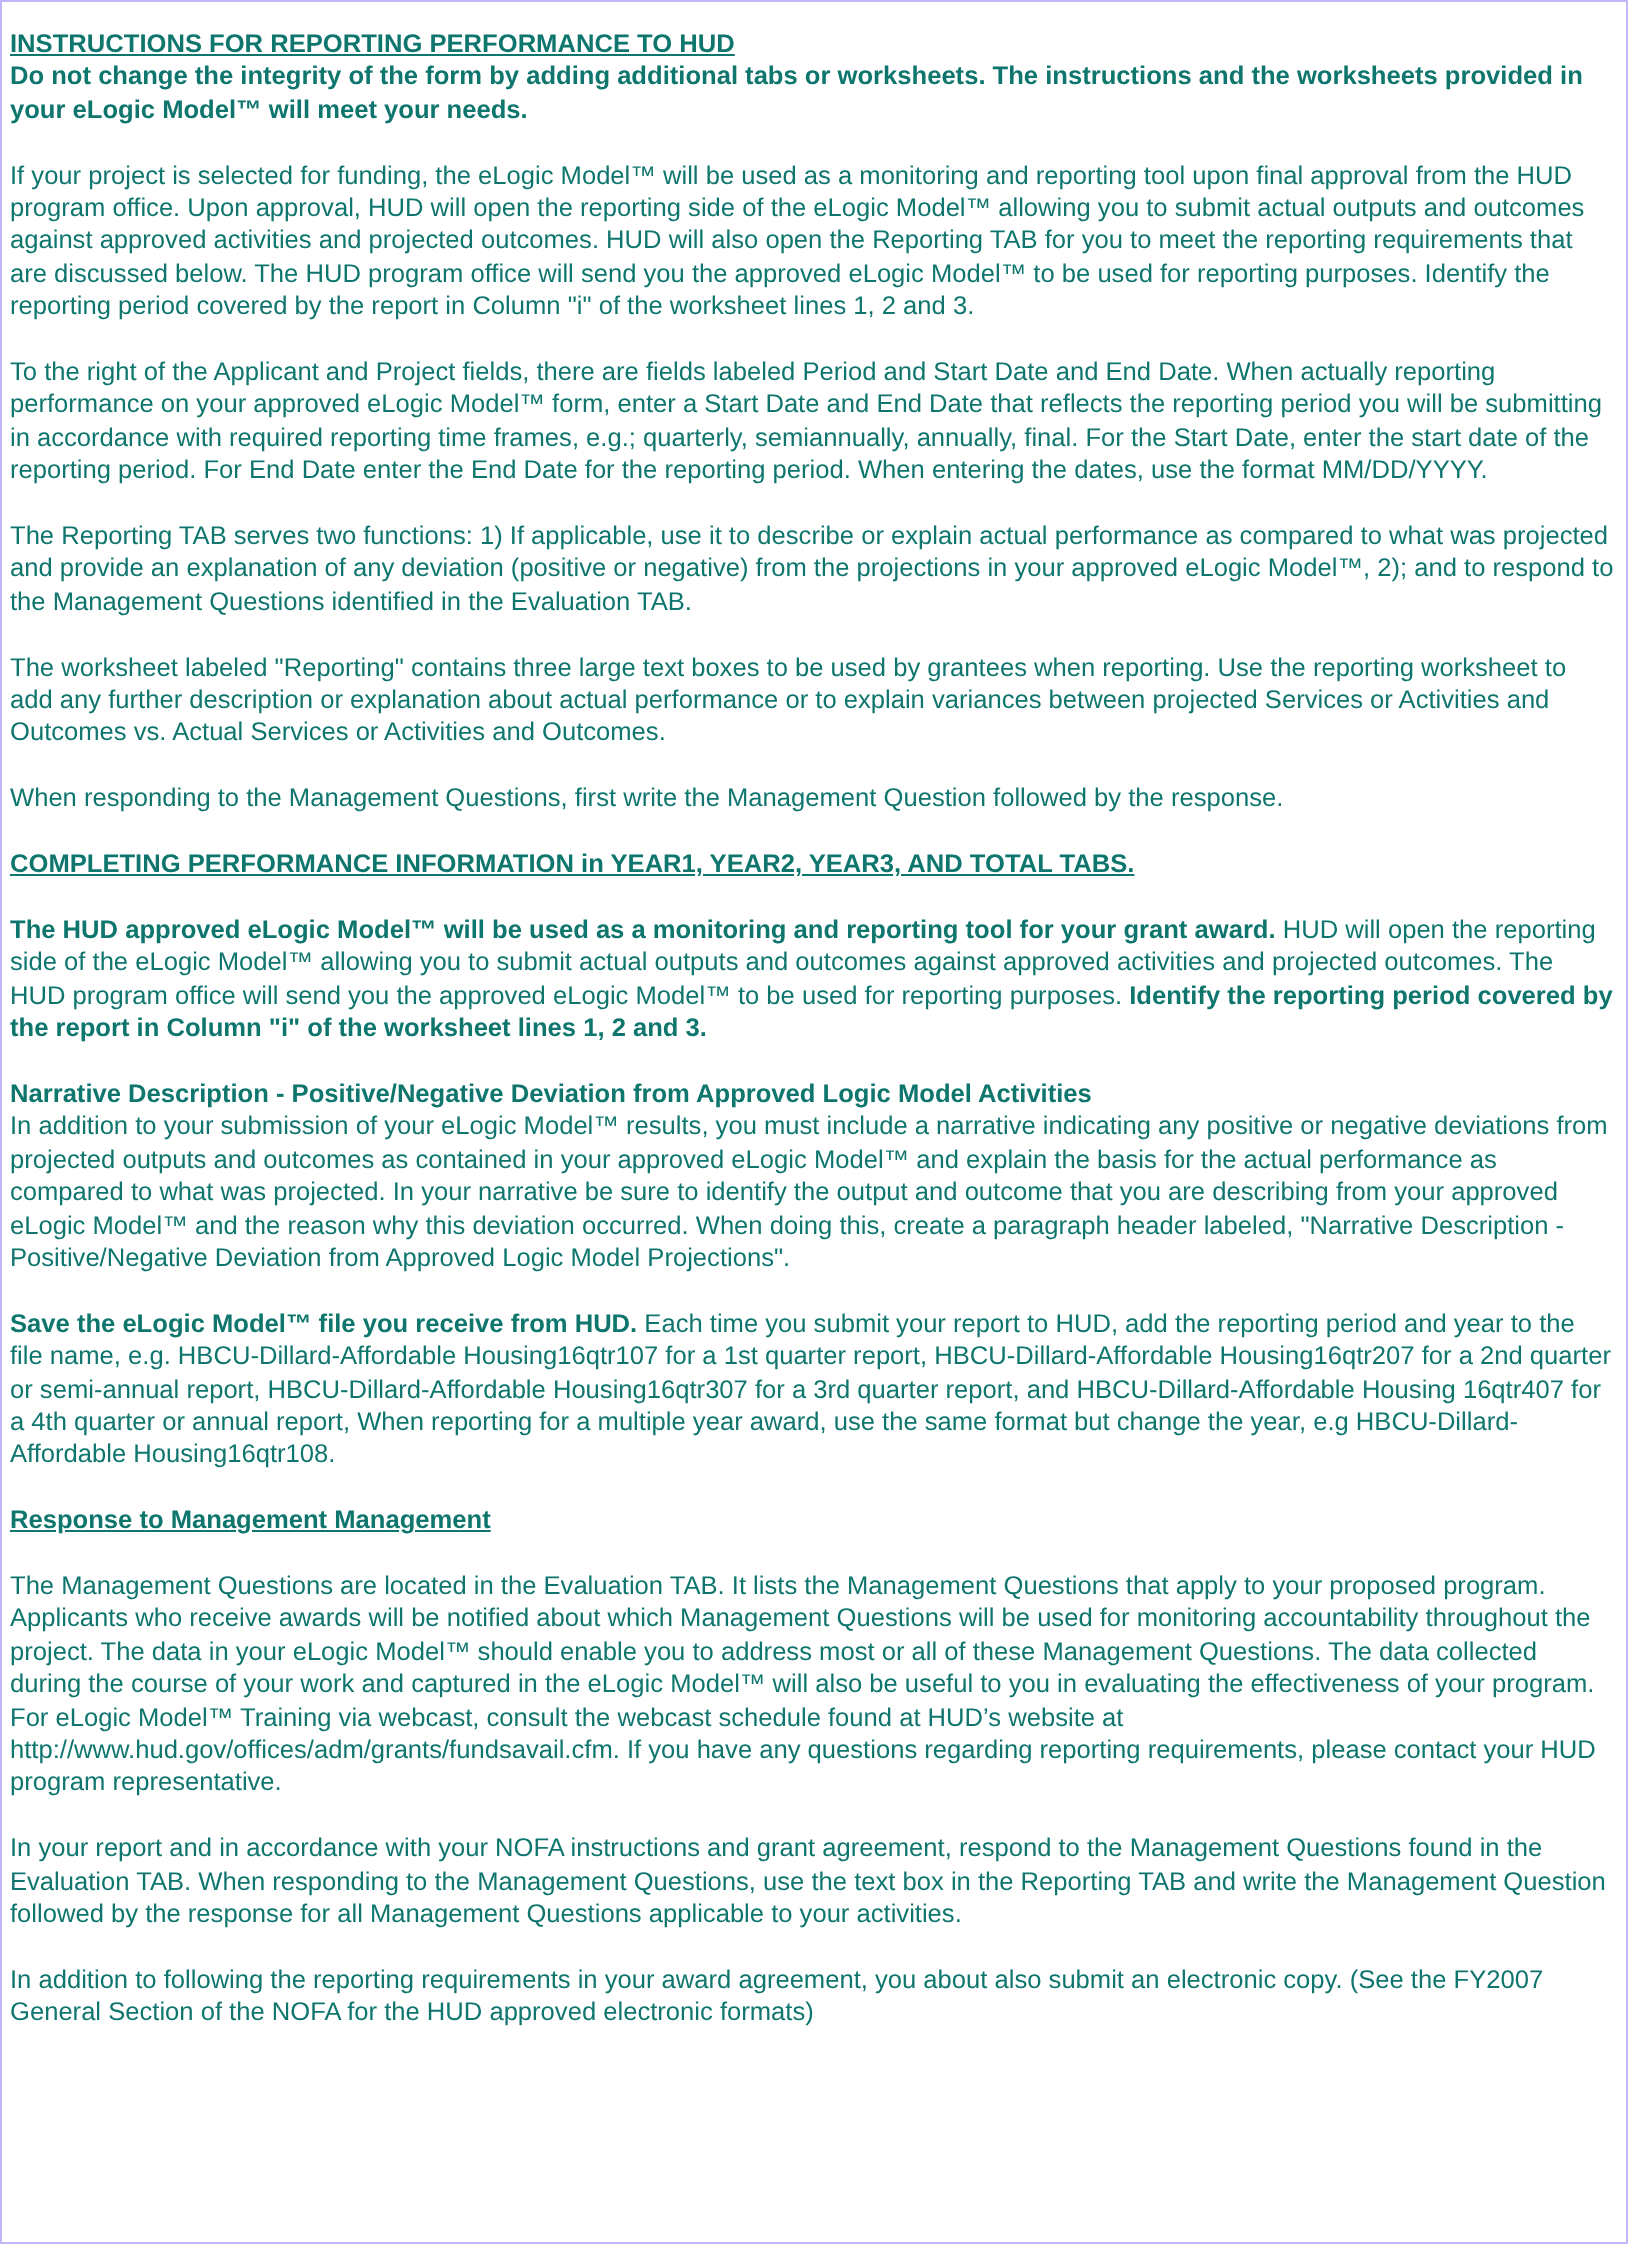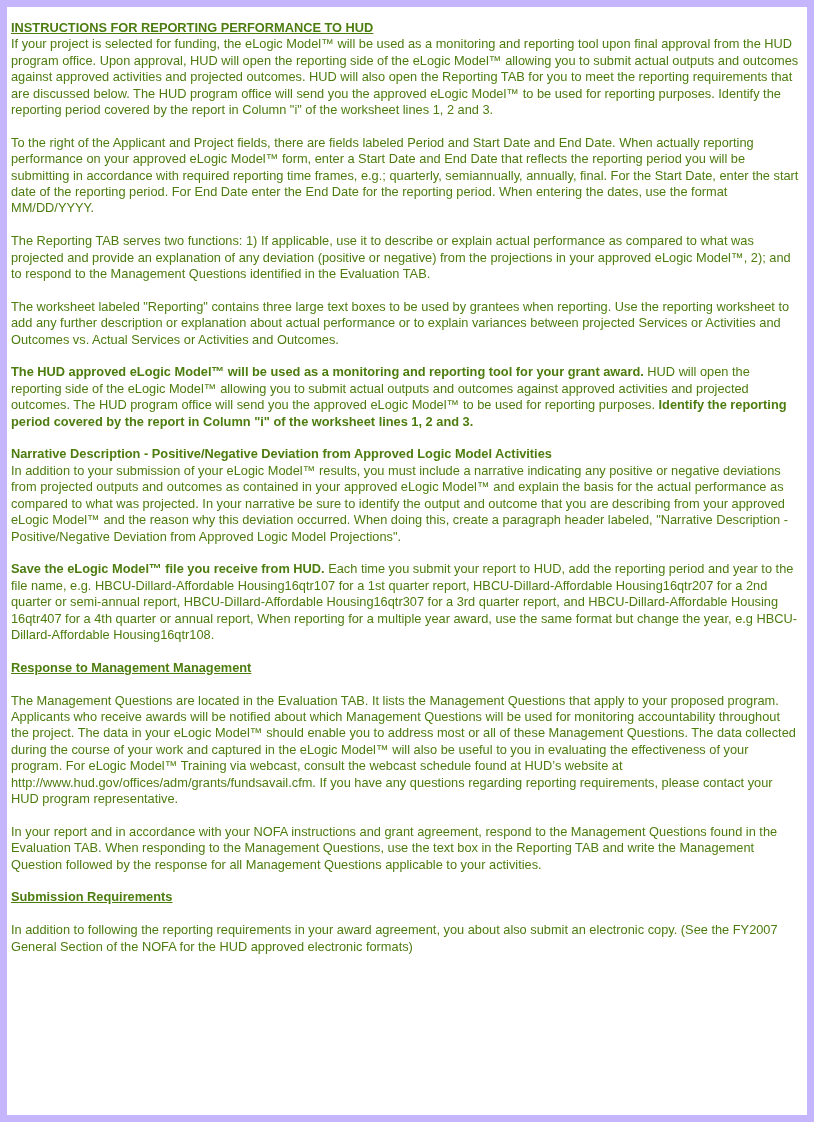--- a/index.html
+++ b/index.html
@@ -4,23 +4,23 @@
 <style>
   html, body {
     margin: 0;
     padding: 0;
     background: #ffffff;
   }
   .page {
     box-sizing: border-box;
     width: 814px;
     height: 1122px;
-    border: 7px solid #c4b5fd;
+    border: 1px solid #c4b5fd;
     background: #ffffff;
-    color: #4d7c0f;
+    color: #0f766e;
     padding: 13px 6px 0 4px;
     font-family: "Liberation Sans", sans-serif;
     font-size: 12.8px;
     line-height: 16.4px;
     overflow: hidden;
   }
   .page p {
     margin: 0 0 16.4px 0;
   }
   .page p.tight {
@@ -29,42 +29,44 @@
   .b { font-weight: bold; }
   .u { text-decoration: underline; }
 </style>
 </head>
 <body>
 
 <div class="page">
 
   <p class="b tight"><span class="u">INSTRUCTIONS FOR REPORTING PERFORMANCE TO HUD</span></p>
 
+  <p class="b">Do not change the integrity of the form by adding additional tabs or worksheets. The instructions and the worksheets provided in your eLogic Model™ will meet your needs.</p>
 
   <p>If your project is selected for funding, the eLogic Model™ will be used as a monitoring and reporting tool upon final approval from the HUD program office. Upon approval, HUD will open the reporting side of the eLogic Model™ allowing you to submit actual outputs and outcomes against approved activities and projected outcomes. HUD will also open the Reporting TAB for you to meet the reporting requirements that are discussed below.  The HUD program office will send you the approved eLogic Model™ to be used for reporting purposes. Identify the reporting period covered by the report in Column "i" of the worksheet lines 1, 2 and 3.</p>
 
   <p>To the right of the Applicant and Project fields, there are fields labeled Period and Start Date and End Date.  When actually reporting performance on your approved eLogic Model™ form, enter a Start Date and End Date that reflects the reporting period you will be submitting in accordance with required reporting time frames, e.g.; quarterly, semiannually, annually, final. For the Start Date, enter the start date of the reporting period.  For End Date enter the End Date for the reporting period.  When entering the dates, use the format MM/DD/YYYY.</p>
 
   <p>The Reporting TAB serves two functions: 1) If applicable, use it to describe or explain actual performance as compared to what was projected and provide an explanation of any deviation (positive or negative) from the projections in your approved eLogic Model™, 2); and to respond to the Management Questions identified in the Evaluation TAB.</p>
 
   <p>The worksheet labeled "Reporting" contains three large text boxes to be used by grantees when reporting.  Use the reporting worksheet to add any further description or explanation about actual performance or to explain variances between projected Services or Activities and Outcomes vs. Actual Services or Activities and Outcomes.</p>
 
+  <p>When responding to the Management Questions, first write the Management Question followed by the response.</p>
 
+  <p class="b"><span class="u">COMPLETING PERFORMANCE INFORMATION in YEAR1, YEAR2, YEAR3, AND TOTAL TABS.</span></p>
 
   <p><span class="b">The HUD approved eLogic Model™ will be used as a monitoring and reporting tool for your grant award.</span><span> HUD will open the reporting side of the eLogic Model™ allowing you to submit actual outputs and outcomes against approved activities and projected outcomes.  The HUD program office will send you the approved eLogic Model™ to be used for reporting purposes. </span><span class="b">Identify the reporting period covered by the report in Column "i" of the worksheet lines 1, 2 and 3.</span></p>
 
   <p class="b tight">Narrative Description - Positive/Negative Deviation from Approved Logic Model Activities</p>
 
   <p>In addition to your submission of your eLogic Model™ results, you must include a narrative indicating any positive or negative deviations from projected outputs and outcomes as contained in your approved eLogic Model™ and explain the basis for the actual performance as compared to what was projected. In your narrative be sure to identify the output and outcome that you are describing from your approved eLogic Model™ and the reason why this deviation occurred. When doing this, create a paragraph header labeled, "Narrative Description - Positive/Negative Deviation from Approved Logic Model Projections".</p>
 
   <p><span class="b">Save the eLogic Model™  file you receive from HUD.</span><span> Each time you submit your report to HUD, add the reporting period and year to the file name, e.g. HBCU-Dillard-Affordable Housing16qtr107 for a 1st quarter report, HBCU-Dillard-Affordable Housing16qtr207 for a 2nd quarter or semi-annual report, HBCU-Dillard-Affordable Housing16qtr307 for a 3rd quarter report, and HBCU-Dillard-Affordable Housing 16qtr407 for a 4th quarter or annual report, When reporting for a multiple year award, use the same format but change the year, e.g HBCU-Dillard-Affordable Housing16qtr108.</span></p>
 
   <p class="b"><span class="u">Response to Management Management</span></p>
 
   <p>The Management Questions are located in the Evaluation TAB. It lists the Management Questions that apply to your proposed program. Applicants who receive awards will be notified about which Management Questions will be used for monitoring accountability throughout the project. The data in your eLogic Model™ should enable you to address most or all of these Management Questions.  The data collected during the course of your work and captured in the eLogic Model™ will also be useful to you in evaluating the effectiveness of your program. For eLogic Model™ Training via webcast, consult the webcast schedule found at HUD’s website at http://www.hud.gov/offices/adm/grants/fundsavail.cfm. If you have any questions regarding reporting requirements, please contact your HUD program representative.</p>
 
   <p>In your report and in accordance with your NOFA instructions and grant agreement, respond to the Management Questions found in the Evaluation TAB. When responding to the Management Questions, use the text box in the Reporting TAB and write the Management Question followed by the response for all Management Questions applicable to your activities.</p>
 
-  <p class="b"><span class="u">Submission Requirements</span></p>
 
   <p>In addition to following the reporting requirements in your award agreement, you about also submit an electronic copy. (See the FY2007 General Section of the NOFA for the HUD approved electronic formats)</p>
 
 </div>
 
 </body></html>

